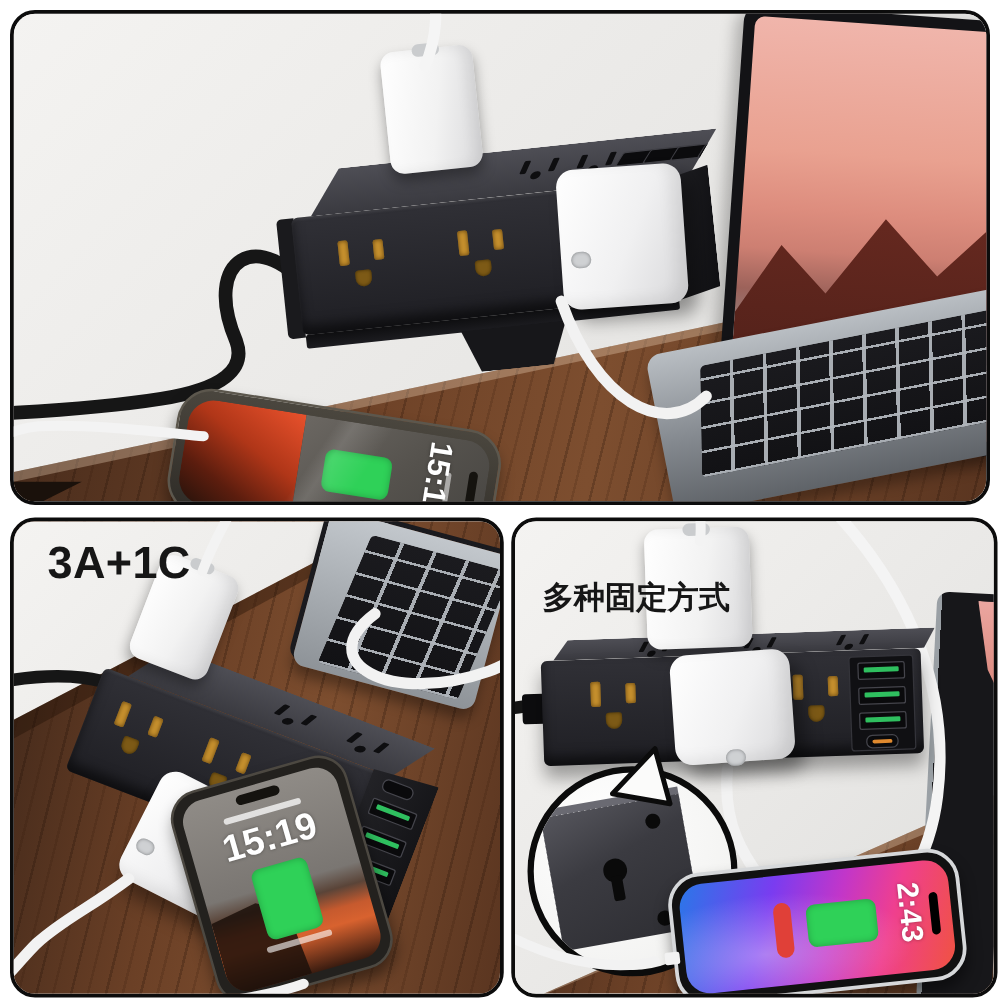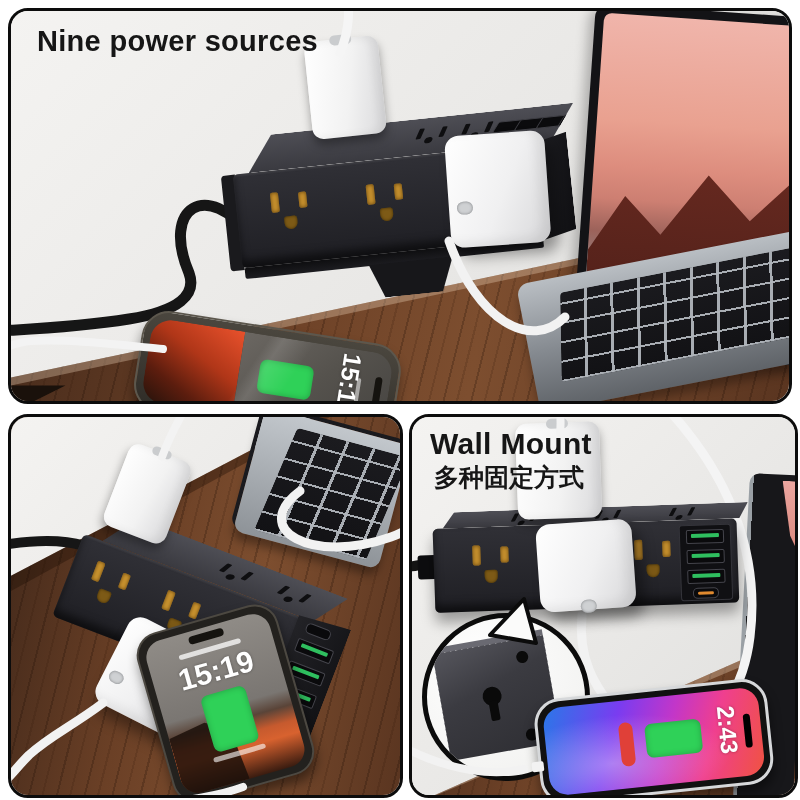--- a/index.html
+++ b/index.html
@@ -124,21 +124,20 @@
         <div class="abs" style="inset:0;background:linear-gradient(115deg,transparent 42%,rgba(255,255,255,.12) 47%,transparent 58%);"></div>
       </div>
     </div>
 
     <svg width="778" height="390" viewBox="0 0 778 390">
       <path d="M329,42 C348,-4 328,-26 338,-60" fill="none" stroke="#f5f5f5" stroke-width="9" stroke-linecap="round"></path>
       <path d="M438,230 C466,310 520,340 554,306" fill="none" stroke="#f2f2f2" stroke-width="9" stroke-linecap="round"></path>
       <path d="M152,338 C110,334 60,328 20,330 C8,331 0,334 -10,338" fill="none" stroke="#f3f3f3" stroke-width="8" stroke-linecap="round"></path>
     </svg>
 
-    <div class="title-en" style="left:26px;top:14px;font-size:29px;">Nine power sources</div>
   </div>
 
   <div class="panel" style="left:8px;top:414px;width:389px;height:378px;">
     <div class="abs wood" style="inset:0;"></div>
     <div class="abs" style="inset:0;clip-path:polygon(0 0,78% 0,0 42%);background:linear-gradient(135deg,#f4f3f1,#dfdedc);"></div>
     <div class="abs" style="inset:0;clip-path:polygon(0 42%,78% 0,82% 0,0 46%);background:rgba(25,12,4,.35);"></div>
 
     <div class="abs" style="left:255px;top:-10px;width:150px;height:128px;transform:rotate(15deg);transform-origin:top left;border-radius:10px;background:linear-gradient(180deg,#c2c7cc,#8e9398);box-shadow:-4px -4px 0 #1a1a1e,0 8px 10px rgba(0,0,0,.35);">
       <div class="keys" style="left:28px;top:12px;right:6px;bottom:6px;transform:skewX(-8deg);"></div>
     </div>
@@ -202,20 +201,21 @@
         <div class="bar" style="left:50%;top:128px;transform:translateX(-50%);width:54px;height:5px;opacity:.8;"></div>
       </div>
     </div>
 
     <svg width="389" height="378" viewBox="0 0 389 378">
       <path d="M151,40 C160,15 170,0 178,-16" fill="none" stroke="#f3f3f3" stroke-width="8" stroke-linecap="round"></path>
       <path d="M92,286 C60,310 40,318 18,338 C8,348 2,356 -6,364" fill="none" stroke="#f2f2f2" stroke-width="9" stroke-linecap="round"></path>
       <path d="M232,370 C200,382 150,386 100,394" fill="none" stroke="#f2f2f2" stroke-width="8" stroke-linecap="round"></path>
     </svg>
 
+    <div class="title-en" style="left:27px;top:12px;font-size:36px;">3A+1C</div>
   </div>
 
   <div class="panel" style="left:409px;top:414px;width:383px;height:378px;">
     <div class="wall"></div>
     <div class="abs wood" style="inset:0;clip-path:polygon(6% 100%,100% 58%,100% 100%,0 100%);"></div>
     <div class="abs" style="inset:0;clip-path:polygon(6% 100%,100% 58%,100% 60%,6.5% 100%);background:rgba(255,233,205,.3);"></div>
 
     <div class="abs" style="left:338px;top:56px;width:60px;height:330px;transform:rotate(3deg);transform-origin:top left;background:linear-gradient(90deg,#9aa0a5 0 4px,#17171a 4px);border-radius:10px;">
       <div class="abs" style="right:4px;top:6px;width:28px;height:78px;background:linear-gradient(180deg,#eba6a0,#d98579);clip-path:polygon(18% 0,100% 0,100% 100%,55% 70%);"></div>
     </div>
@@ -292,17 +292,16 @@
         <div class="campill" style="right:10px;top:26px;width:7px;height:34px;background:#000;"></div>
       </div>
       <div class="abs" style="left:-10px;top:58px;width:12px;height:10px;background:#f2f2f2;border-radius:2px;"></div>
     </div>
 
     <svg width="383" height="378" viewBox="0 0 383 378">
       <path d="M148,16 C150,0 146,-8 150,-20" fill="none" stroke="#f3f3f3" stroke-width="8" stroke-linecap="round"></path>
       <path d="M112,352 C80,360 40,352 8,338 C0,334 -6,332 -12,330" fill="none" stroke="#f2f2f2" stroke-width="8" stroke-linecap="round"></path>
     </svg>
 
-    <div class="title-en" style="left:18px;top:10px;font-size:30px;">Wall Mount</div>
     <div class="title-zh" style="left:22px;top:44px;font-size:25px;">多种固定方式</div>
   </div>
 
 </div>
 
 </body></html>

